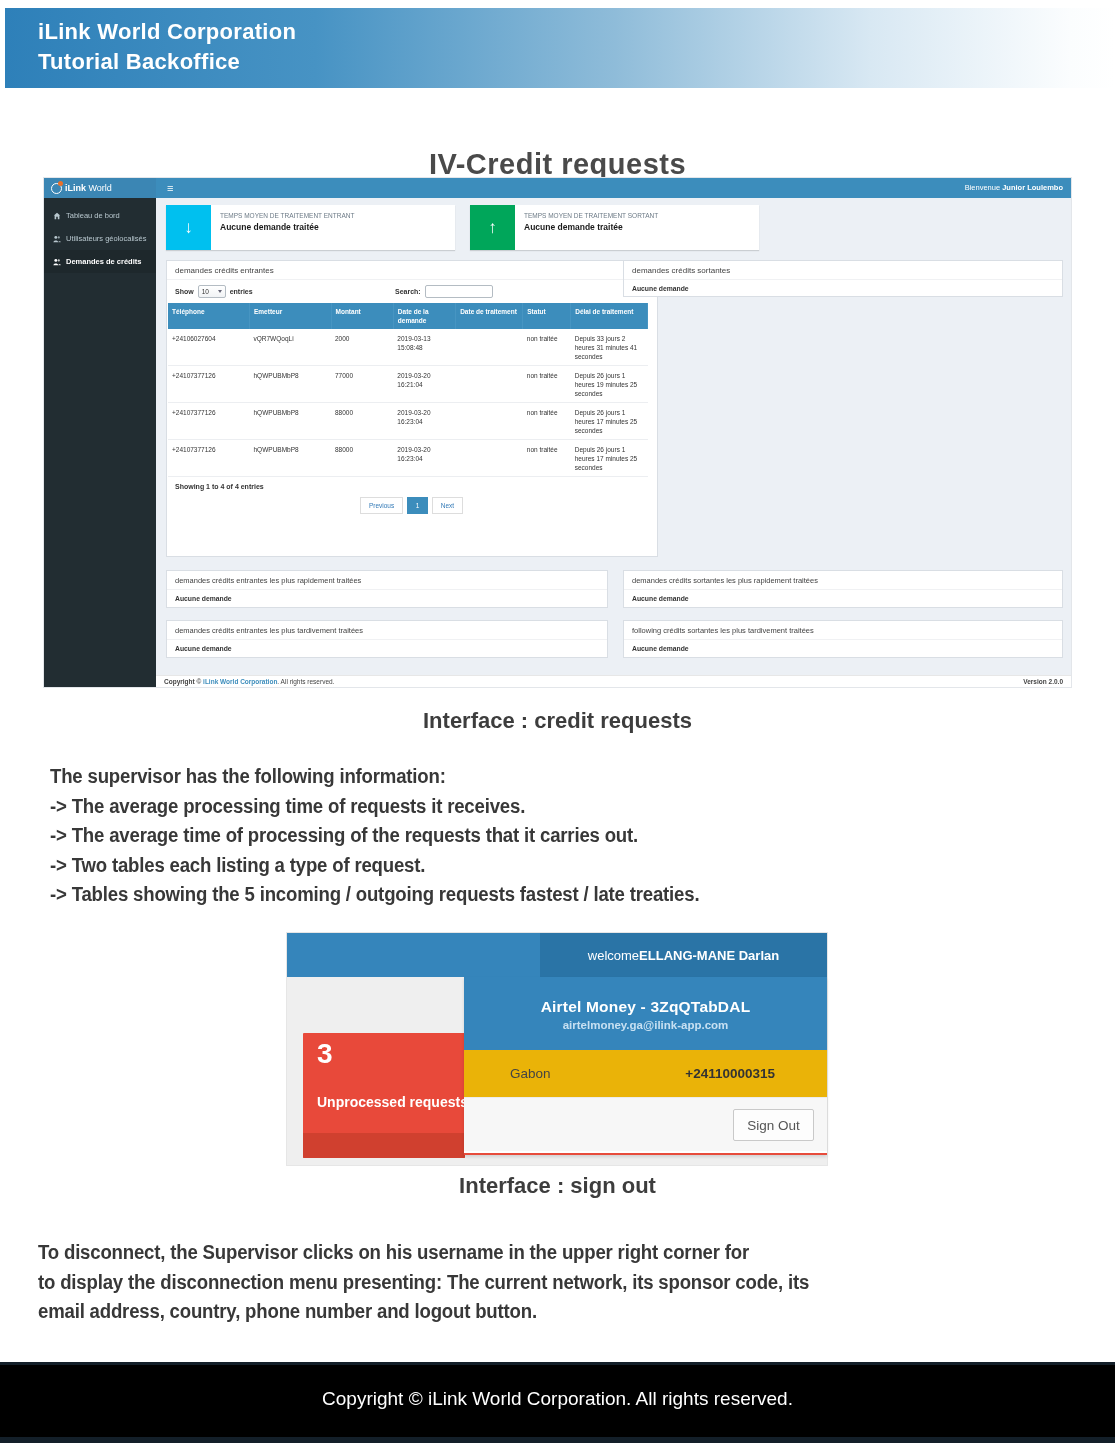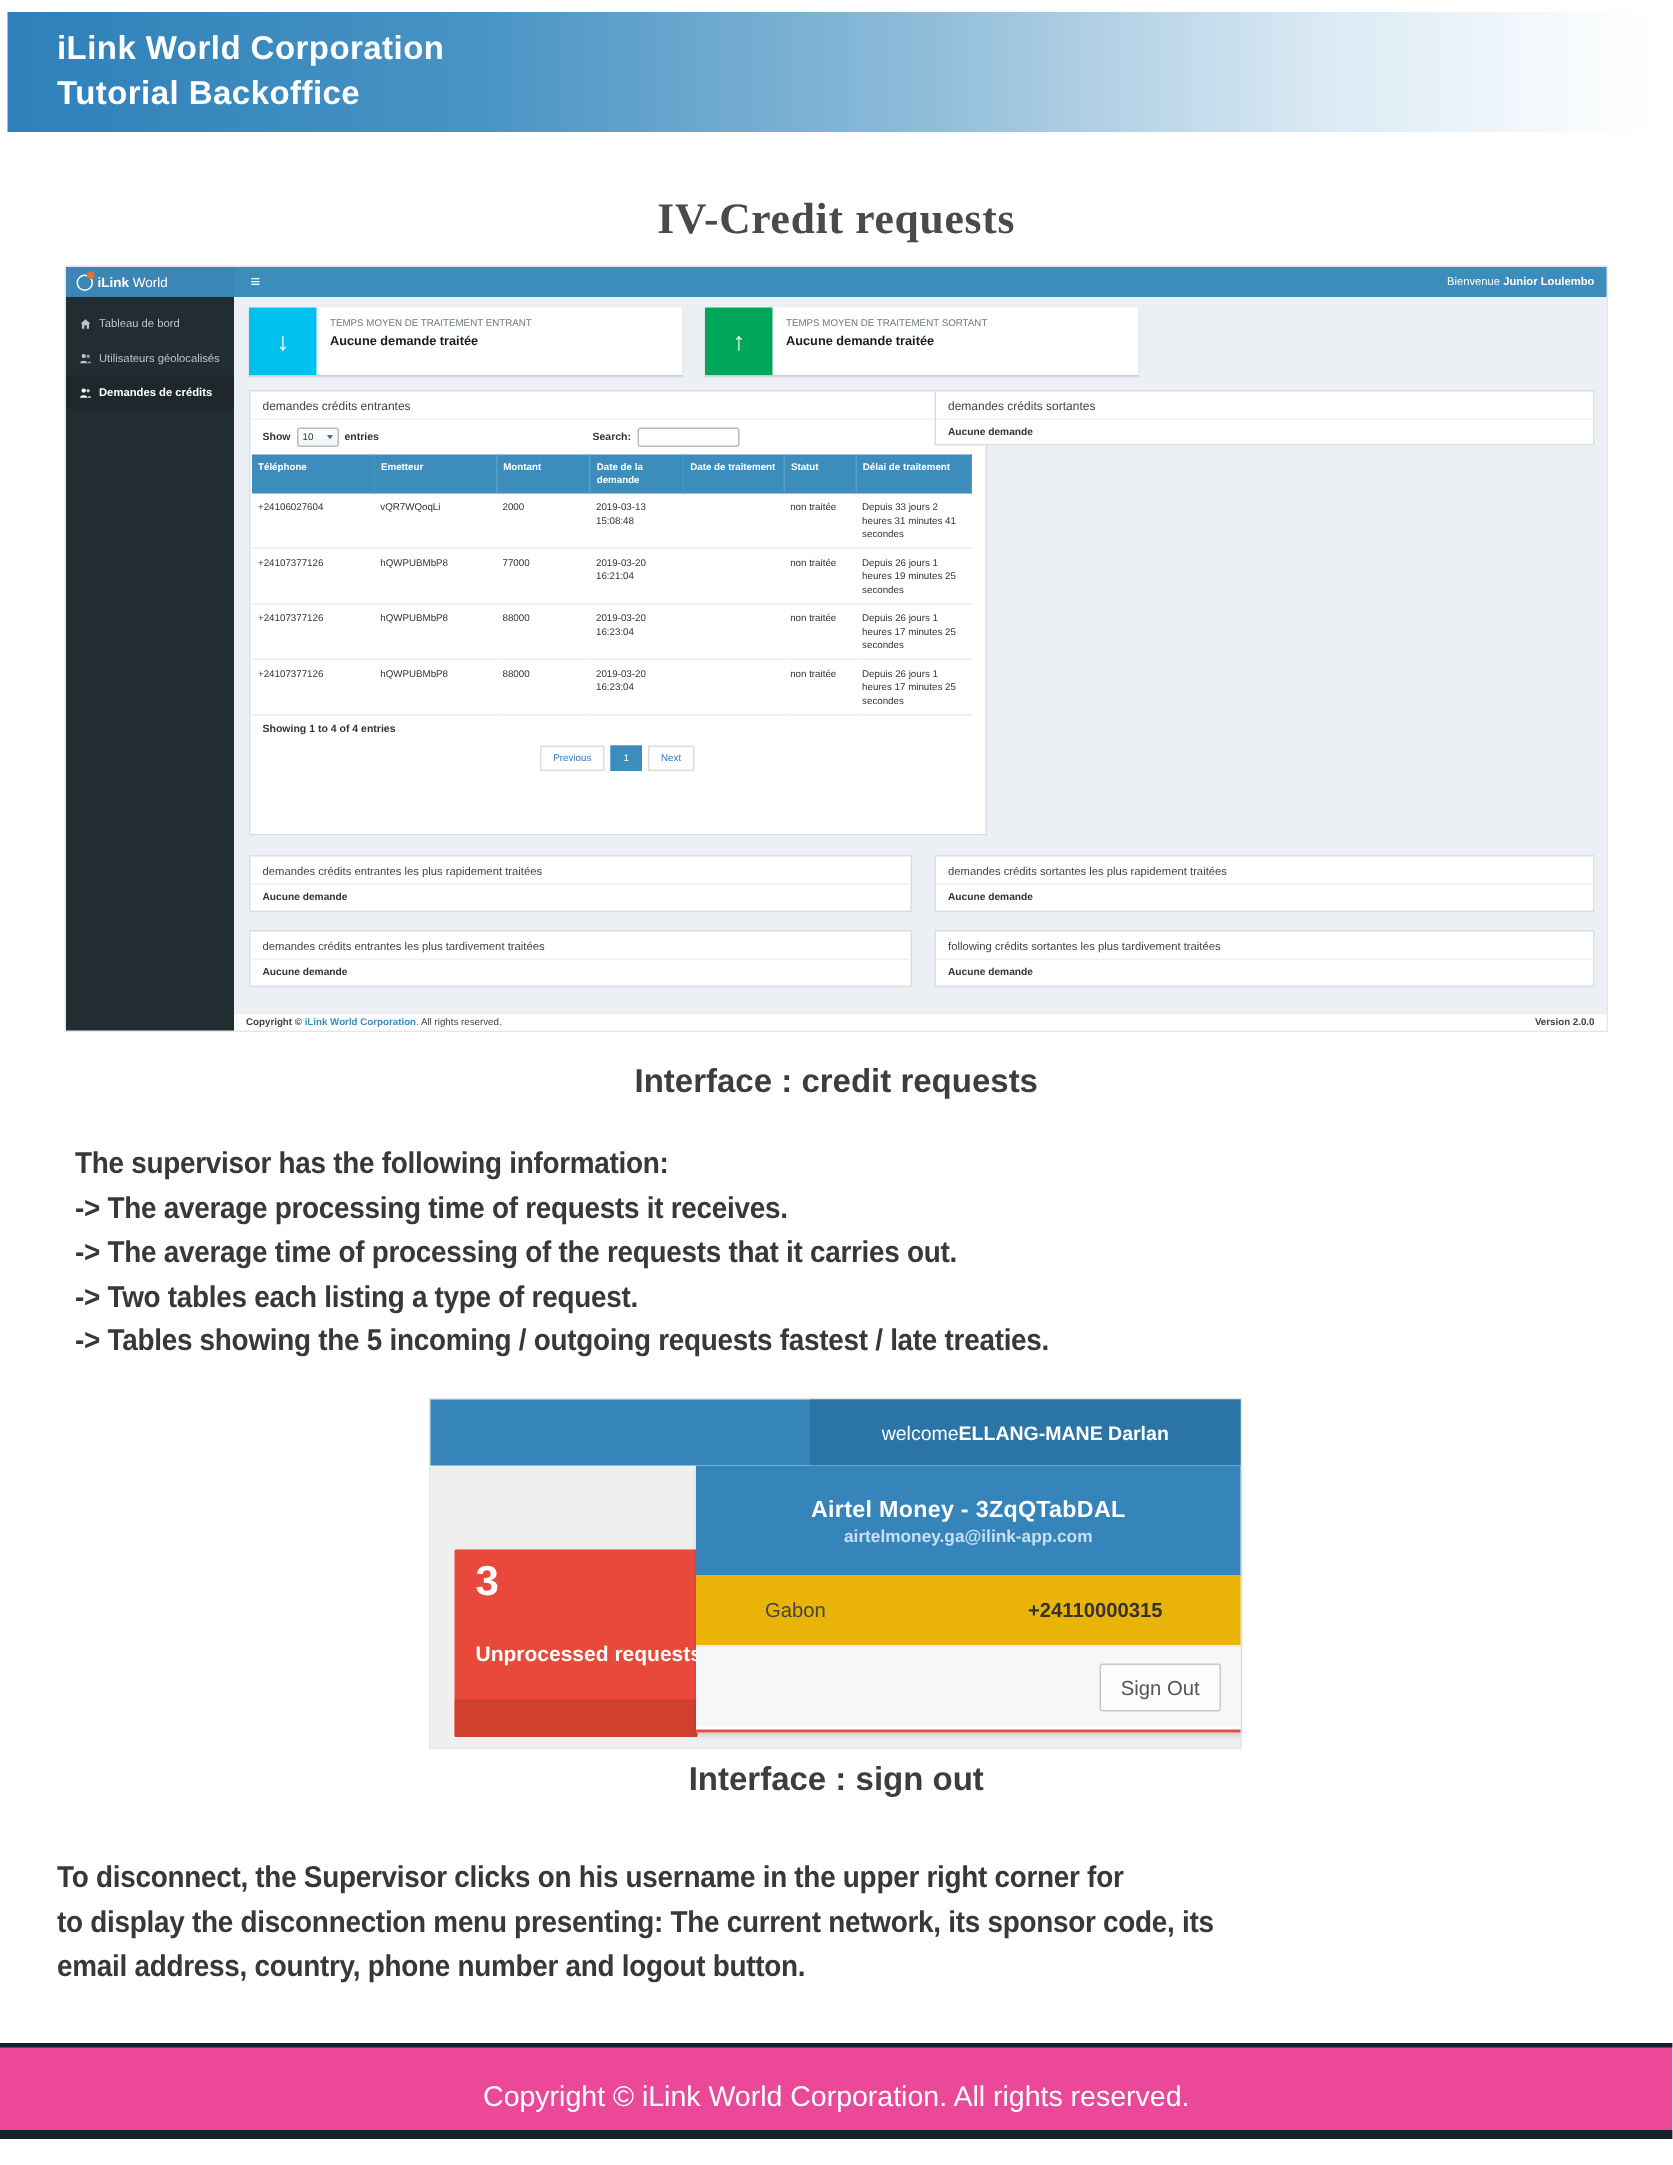--- a/index.html
+++ b/index.html
@@ -13,21 +13,21 @@
   .abs { position: absolute; }
 
   
   .page-header {
     left:5px; top:8px; width:1110px; height:80px;
     background: linear-gradient(to right, #2e80b9 0%, #4793c4 28%, #8fbcd9 55%, #d8e8f3 78%, #fbfdfe 96%, #ffffff 100%);
   }
   .page-header-text { position:absolute; left:33px; top:9px; color:#fff; font-size:22px; font-weight:600; line-height:30px; letter-spacing:.3px; }
 
   
-  .page-title { top:130px; left:0; width:100%; text-align:center; font-size:29px; font-weight:700; color:#4a4a4a; letter-spacing:.5px;font-family:Liberation Serif, serif; }
+  .page-title { top:148px; left:0; width:100%; text-align:center; font-size:29px; font-weight:700; color:#4a4a4a; letter-spacing:.5px; }
   .caption { left:0; width:100%; text-align:center; font-size:22px; font-weight:700; color:#3d3d3d; }
   .caption1 { top:708px; } .caption2 { top:1173px; }
   .para { font-size:20px; font-weight:700; color:#383838; line-height:29.5px; letter-spacing:-.2px; transform:scaleX(.93); transform-origin:0 0; white-space:nowrap; }
   .para1 { left:50px; top:762px; } .para2 { left:38px; top:1238px; }
 
   
   .shot1 { left:44px; top:178px; width:1027px; height:509px; background:#ecf0f5; box-shadow:0 0 0 1px #e3e6ea; }
   .s1-logo { left:0; top:0; width:112px; height:20px; background:#3b86b4; color:#fff; display:flex; align-items:center; gap:3px; padding-left:7px; }
   .globe { width:11px; height:11px; border-radius:50%; border:1.5px solid #fff; background:#3b86b4; position:relative; flex:none; }
   .globe::after { content:""; position:absolute; right:-2px; top:-3px; width:5px; height:5px; border-radius:50%; background:#e8702a; }
@@ -89,21 +89,21 @@
   .s2-dd-body { height:47px; display:flex; align-items:center; justify-content:space-between; padding:0 52px 0 46px; background:#eab308; font-size:13.5px; color:#444; }
   .s2-phone { font-weight:700; color:#333; }
   .s2-dd-footer { height:54px; background:#f7f7f7; border-top:1px solid #ececec; position:relative; }
   .s2-signout { position:absolute; right:13px; top:11px; width:81px; height:32px; background:#fdfdfd; border:1px solid #c9c9c9; border-radius:2px; font-size:13.5px; color:#555; display:flex; align-items:center; justify-content:center; cursor:pointer; }
   .s2-redbox { position:absolute; left:16px; top:100px; width:162px; height:125px; background:#e8493a; z-index:1; overflow:hidden; border-radius:1px; }
   .s2-count { position:absolute; left:14px; top:5px; font-size:28px; font-weight:700; color:#fff; }
   .s2-badge-label { position:absolute; left:14px; top:61px; font-size:14px; font-weight:700; color:#fff; white-space:nowrap; }
   .s2-redbox-footer { position:absolute; left:0; bottom:0; width:100%; height:25px; background:#d0402f; }
 
   
-  .page-footer { left:0; top:1362px; width:1115px; height:64px; background:#ec4899; border-top:3px solid #131f29; border-bottom:6px solid #131f29; text-align:center; color:#fff; font-size:19px; padding-top:23px; }
+  .page-footer { left:0; top:1362px; width:1115px; height:81px; background:#000000; border-top:3px solid #131f29; border-bottom:6px solid #131f29; text-align:center; color:#fff; font-size:19px; padding-top:23px; }
 </style>
 </head>
 <body>
 
 <div class="abs page-header">
   <div class="page-header-text">
     <div>iLink World Corporation</div>
     <div>Tutorial Backoffice</div>
   </div>
 </div>

